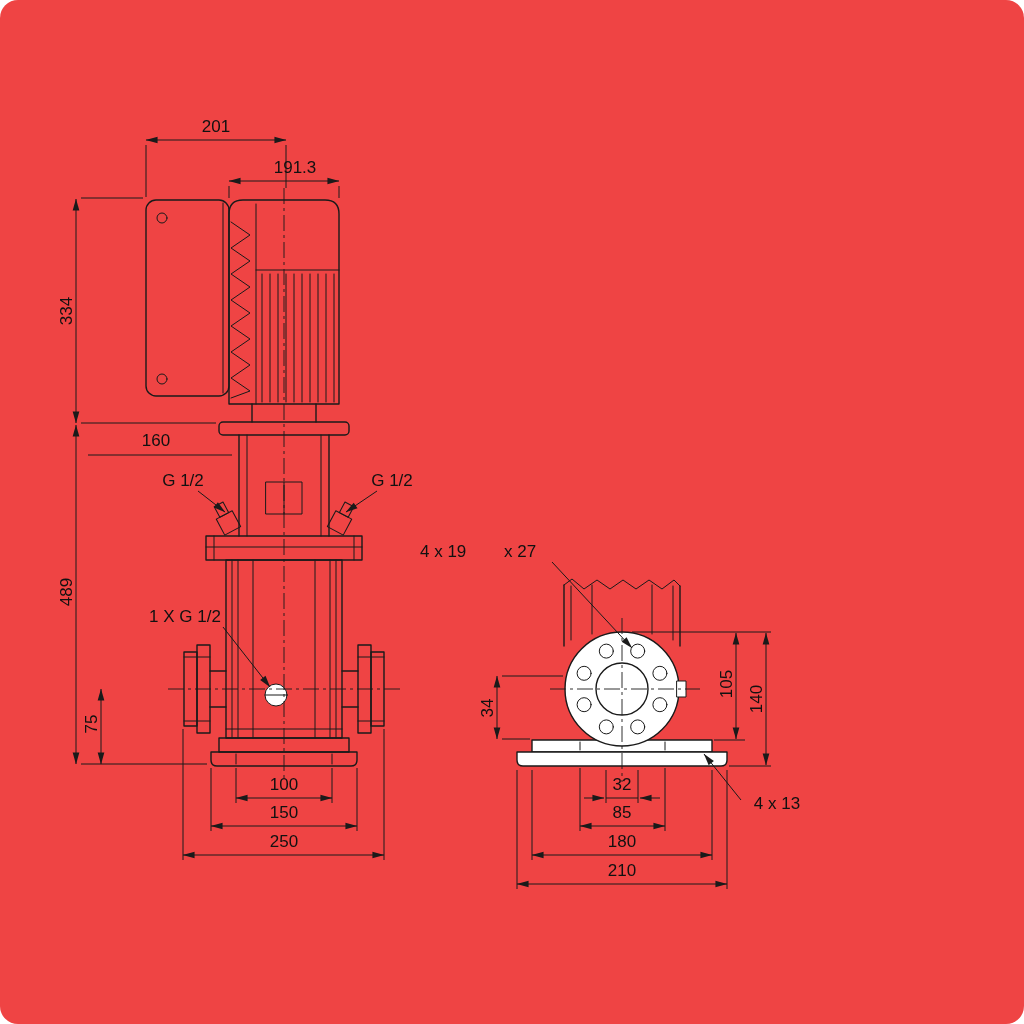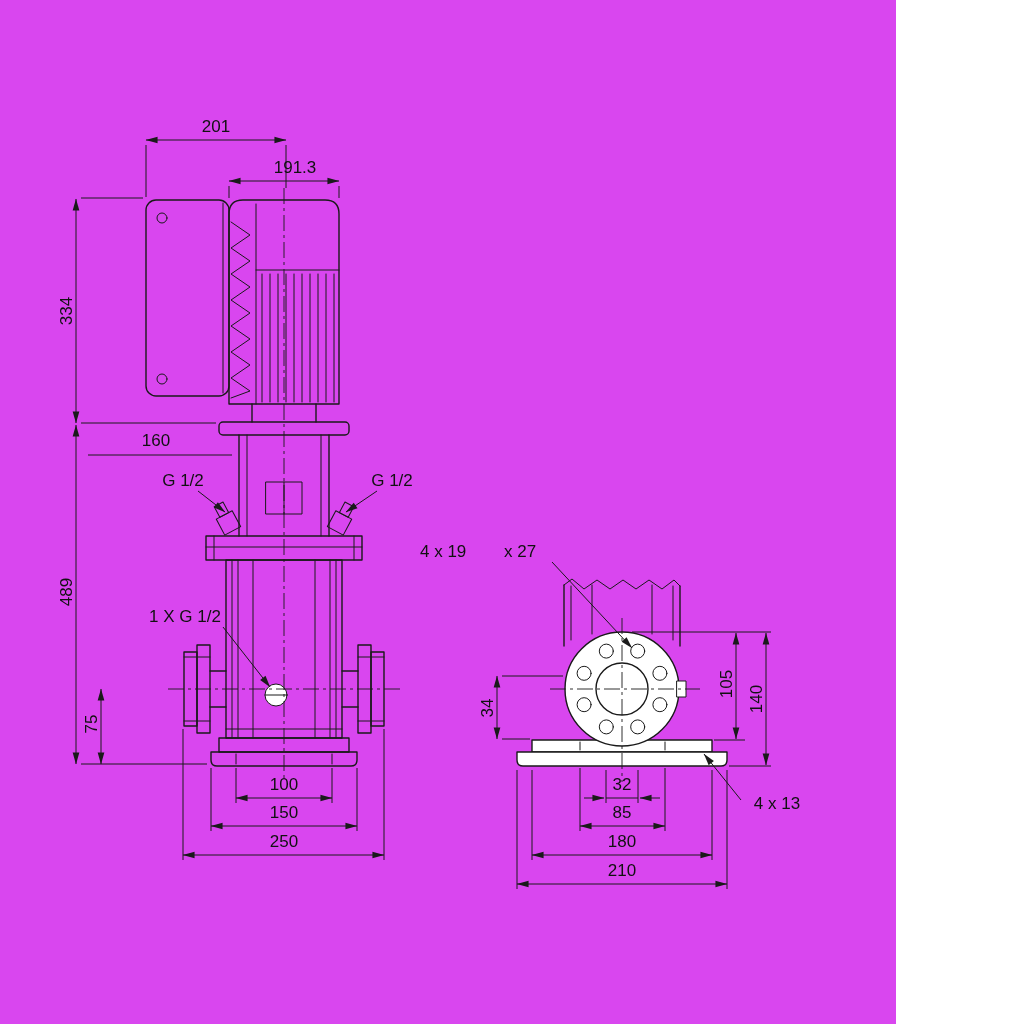--- a/index.html
+++ b/index.html
@@ -1,16 +1,16 @@
 <!DOCTYPE html>
 <html><head>
 <meta charset="utf-8">
 <style>
   html,body{margin:0;padding:0;background:#ffffff;}
-  .stage{width:896px;height:1024px;position:relative;background:#d946ef;overflow:hidden;}
+  .stage{width:1024px;height:1024px;position:relative;background:#ef4444;overflow:hidden;border-radius:18px;}
   svg{display:block;}
   .ln{fill:none;stroke:#1a1a1a;stroke-width:1.4;stroke-linecap:round;stroke-linejoin:round;}
   .thin{stroke-width:1;}
   .dim{fill:none;stroke:#1a1a1a;stroke-width:1;}
   .cl{fill:none;stroke:#1a1a1a;stroke-width:0.9;stroke-dasharray:16 4 3 4;}
   .txt{font-family:"Liberation Sans",sans-serif;font-size:17px;fill:#111;text-anchor:middle;}
   .txtL{text-anchor:start;}
   .wh{fill:#ffffff;}
 </style>
 </head>

